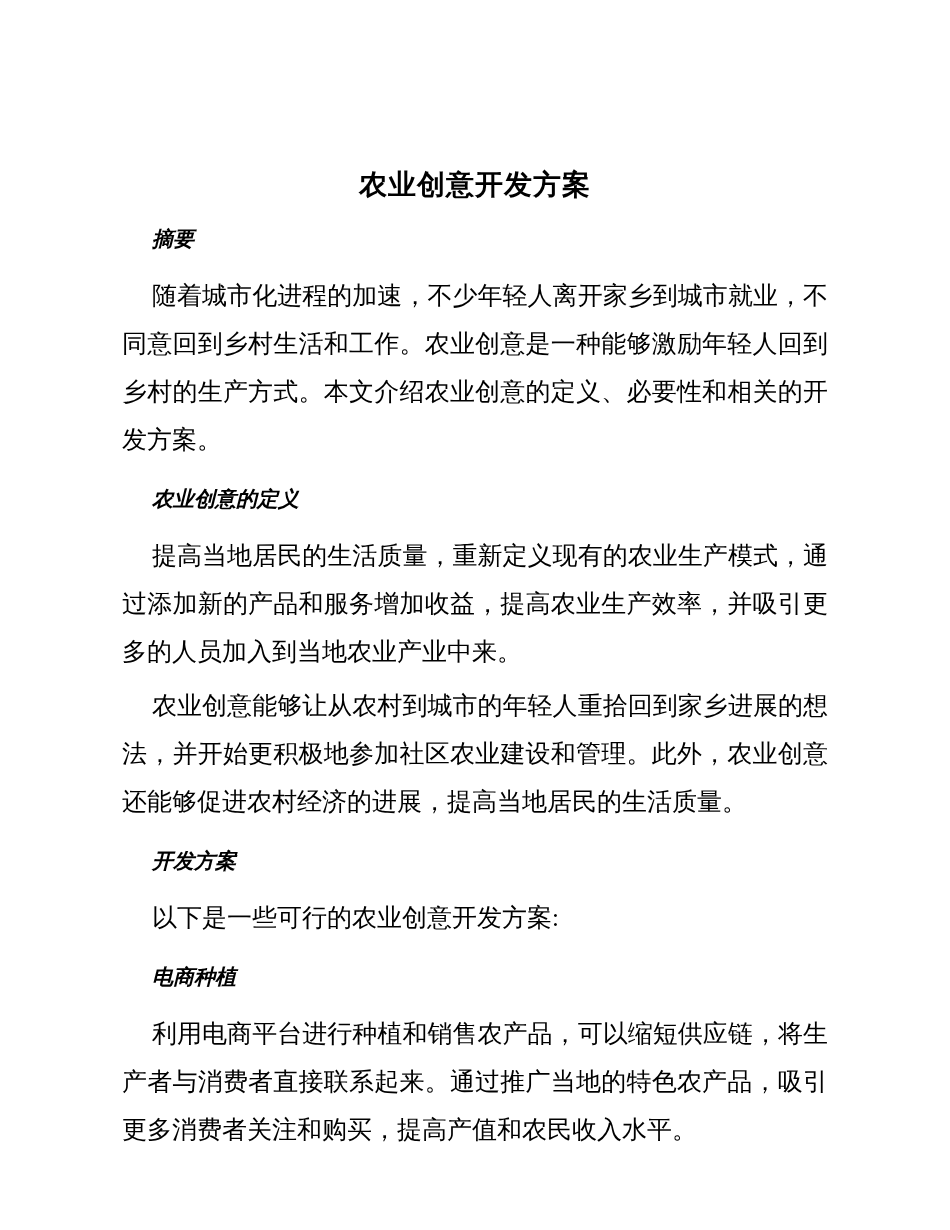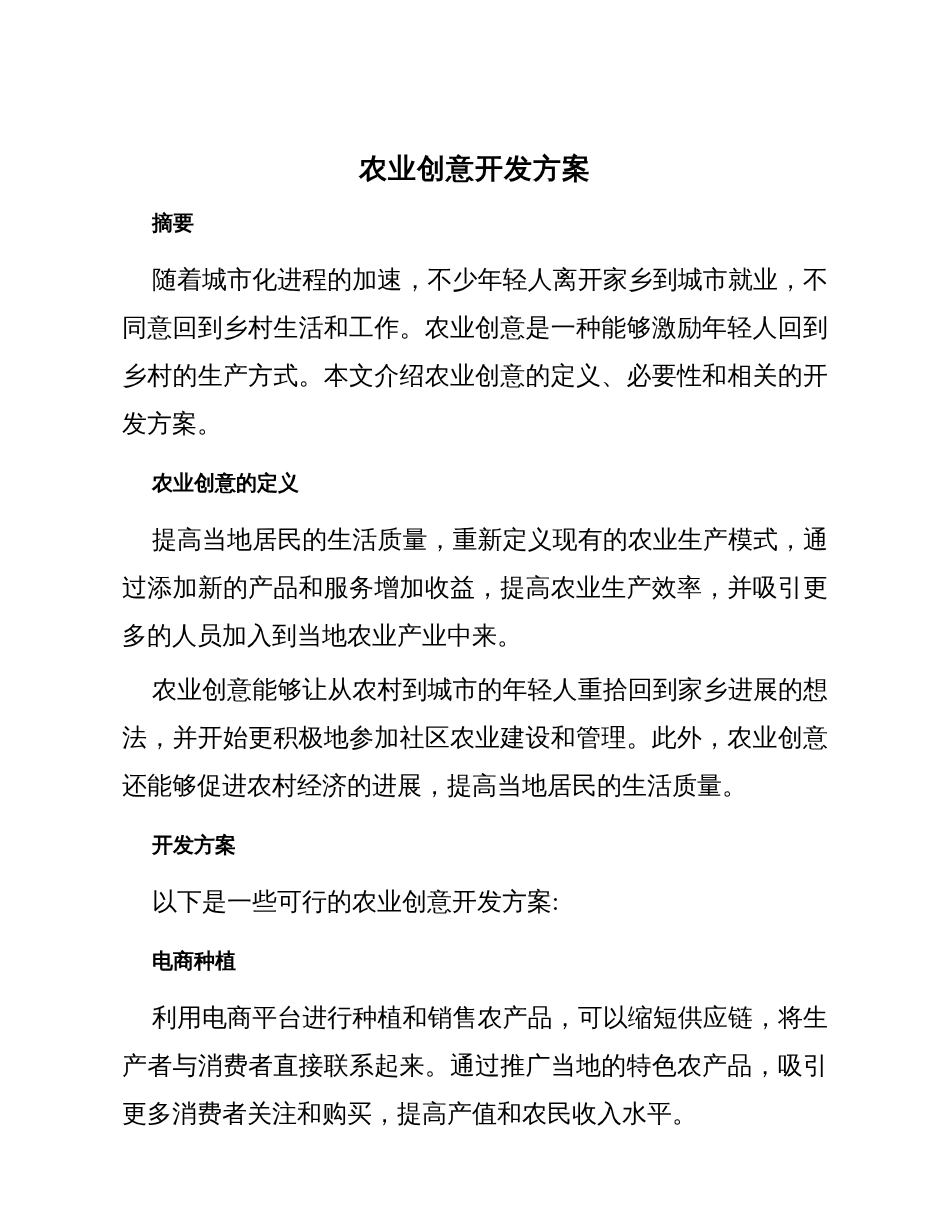--- a/index.html
+++ b/index.html
@@ -16,30 +16,31 @@
     color: #000000;
     overflow: hidden;
     box-sizing: border-box;
     padding: 150px 122px 0 122px;
   }
   .doc-title {
     font-family: "Liberation Sans", "DejaVu Sans", sans-serif;
     font-weight: bold;
     font-size: 28px;
     text-align: center;
-    margin: 0 0 14px 0;
+    margin: 16px 0 14px 0;
     letter-spacing: 1px;
   }
   .section-heading {
     font-family: "Liberation Sans", "DejaVu Sans", sans-serif;
     font-weight: bold;
     font-size: 21px;
     line-height: 30px;
     margin: 20px 0 18px 0;
     text-indent: 30px;
+    font-style: italic;
   }
   .para {
     font-family: "Liberation Serif", "DejaVu Serif", serif;
     font-size: 25px;
     line-height: 48px;
     margin: 0 0 6px 0;
     text-indent: 30px;
     text-align: justify;
   }
 </style>

